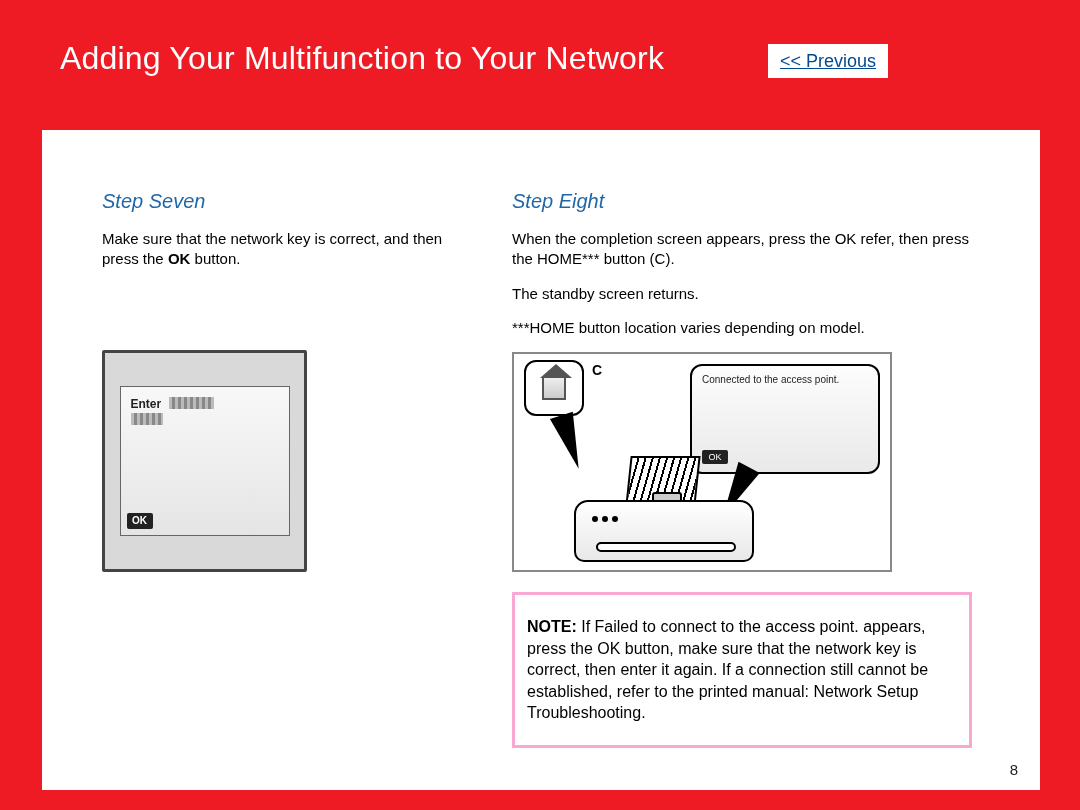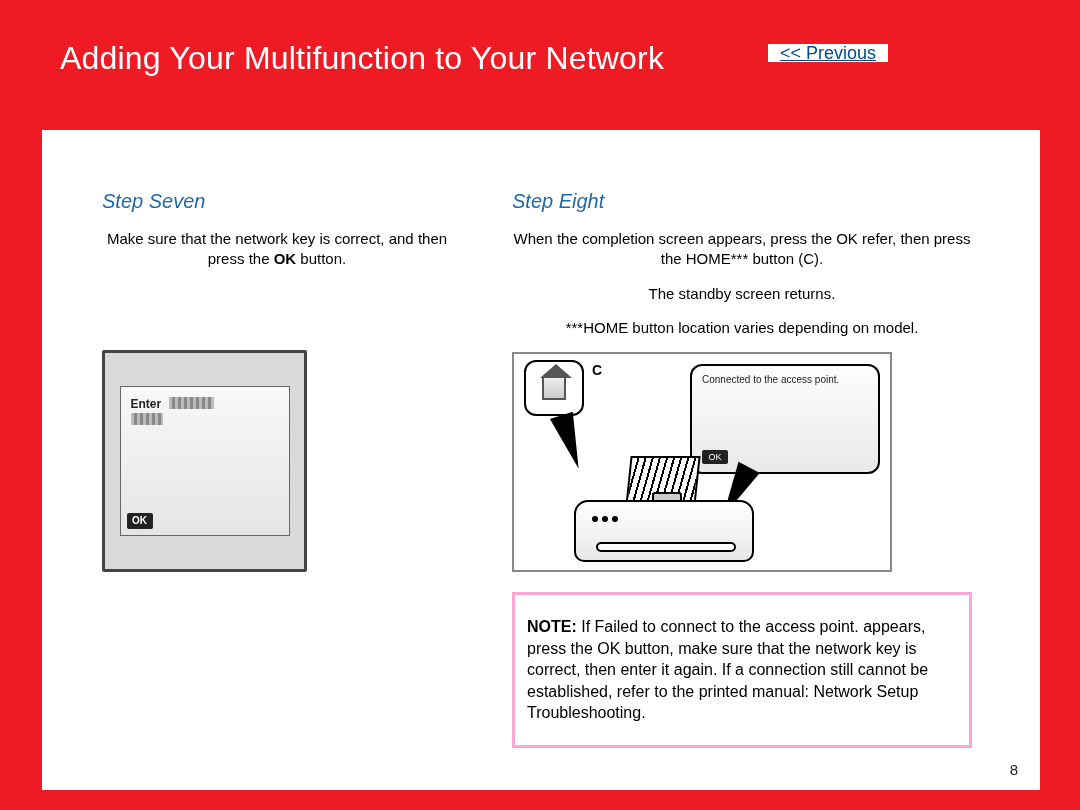--- a/index.html
+++ b/index.html
@@ -23,21 +23,21 @@
     font-size:32px;
     font-weight:400;
     letter-spacing:0.2px;
     position:absolute;
     left:18px; top:20px;
   }
   .nav-slot {
     position:absolute;
     top:24px;
     width:120px;
-    height:18px;
+    height:34px;
     background:#fff;
     display:flex;
     align-items:center;
     justify-content:center;
     font-size:18px;
     color:#004a8f;
     text-decoration:underline;
     cursor:pointer;
   }
   .nav-prev { right:152px; }
@@ -60,21 +60,20 @@
     font-style:italic;
     font-weight:400;
     font-size:20px;
     margin-bottom:16px;
   }
 
   .body-para {
     font-size:15px;
     line-height:1.35;
     margin-bottom:14px;
-    text-align:center;
   }
   .body-para b { font-weight:700; }
 
   
   .lcd-frame {
     margin-top:80px;
     width:205px; height:222px;
     border:3px solid #444;
     background:#d9d9d9;
     display:flex;

